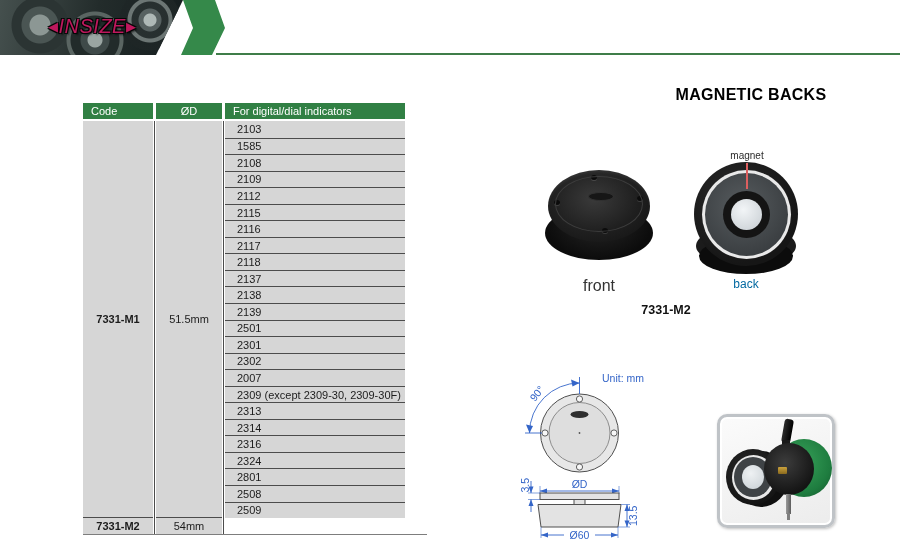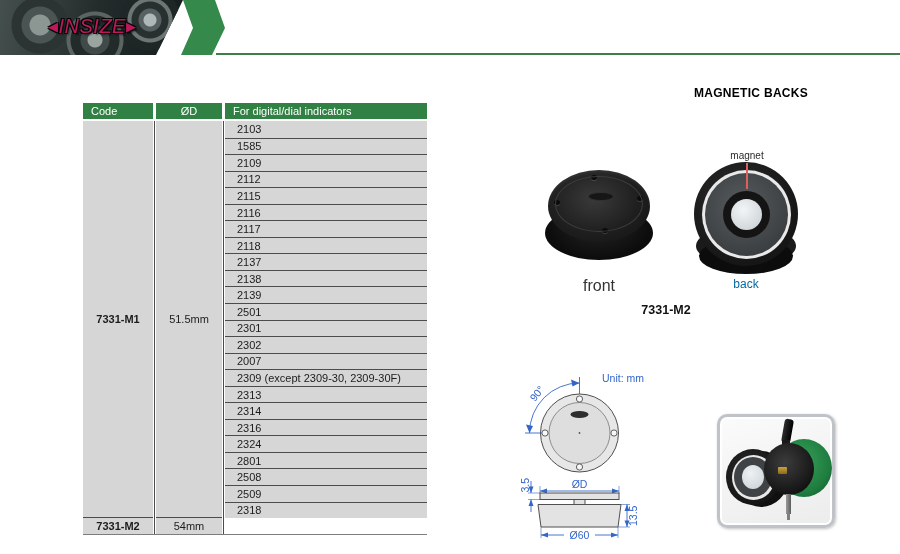--- a/index.html
+++ b/index.html
@@ -18,27 +18,27 @@
   .logo{position:absolute;left:48px;top:15px;white-space:nowrap;font-style:italic;font-weight:normal;
     color:#be185d;font-size:20px;letter-spacing:.5px;
     text-shadow:1px 1px 0 #060606,-1px 1px 0 #060606,1px -1px 0 #060606,-1px -1px 0 #060606,2px 2px 2px rgba(0,0,0,.6)}
   .logo .arr{font-size:13px;font-style:normal;vertical-align:2px}
   .hdr-chevron{position:absolute;left:0;top:0;width:240px;height:55px;background:var(--green,#35894A);
     clip-path:polygon(183px 0,215px 0,225px 28px,212px 55px,181px 55px,193px 28px)}
   .hdr-line{position:absolute;left:216px;top:53px;width:684px;height:2px;background:var(--line_green,#3F7D49)}
 
   
   .title{position:absolute;left:651px;top:86px;width:200px;text-align:center;
-    font-size:12px;font-weight:bold;color:#000;letter-spacing:.3px}
+    font-size:16px;font-weight:bold;color:#000;letter-spacing:.3px}
 
   
   .tbl{position:absolute;left:83px;top:103px;width:344px;font-size:11px}
   .thead{display:flex;height:16px;margin-bottom:2px}
   .th{background:var(--table_header_green,#318044);color:#fff;font-weight:normal;display:flex;align-items:center}
-  .c1{width:70px}.c2{width:66px}.c3{width:202px}
+  .c1{width:70px}.c2{width:66px}.c3{width:180px}
   .th.c1{padding-left:8px}.th.c2{justify-content:center}.th.c3{padding-left:8px}
   .hgap{width:3px;background:#fff}
   .tbody{display:flex;height:414px;border-bottom:1px solid #7d7d7d}
   .vgap{width:3px;background:linear-gradient(to right,#fff 0 1px,#4c4c4c 1px 2px,#fff 2px 3px)}
   .col{display:flex;flex-direction:column}
   .cell{background:var(--cell_gray,#D6D6D6);display:flex;align-items:center;justify-content:center}
   .cell.big{height:397.4px}
   .cell.small{height:16.6px;border-top:1px solid #4c4c4c}
   .bold{font-weight:bold}
   .ind-row{height:16.56px;background:var(--cell_gray,#D6D6D6);border-top:1px solid #4c4c4c;
@@ -133,20 +133,21 @@
     </div>
     <div class="vgap"></div>
     <div class="col c2">
       <div class="cell big">51.5mm</div>
       <div class="cell small">54mm</div>
     </div>
     <div class="vgap"></div>
     <div class="col c3">
         <div class="ind-row">2103</div>
         <div class="ind-row">1585</div>
+        <div class="ind-row">2108</div>
         <div class="ind-row">2109</div>
         <div class="ind-row">2112</div>
         <div class="ind-row">2115</div>
         <div class="ind-row">2116</div>
         <div class="ind-row">2117</div>
         <div class="ind-row">2118</div>
         <div class="ind-row">2137</div>
         <div class="ind-row">2138</div>
         <div class="ind-row">2139</div>
         <div class="ind-row">2501</div>
@@ -154,21 +155,20 @@
         <div class="ind-row">2302</div>
         <div class="ind-row">2007</div>
         <div class="ind-row">2309 (except 2309-30, 2309-30F)</div>
         <div class="ind-row">2313</div>
         <div class="ind-row">2314</div>
         <div class="ind-row">2316</div>
         <div class="ind-row">2324</div>
         <div class="ind-row">2801</div>
         <div class="ind-row">2508</div>
         <div class="ind-row">2509</div>
-        <div class="ind-row">2318</div>
       </div>
   </div>
 </div>
 
 <div class="front-wrap">
   <div class="front-base"></div>
   <div class="front-top">
     <div class="fh" style="left:43px;top:5px"></div>
     <div class="fh" style="left:6px;top:30px"></div>
     <div class="fh" style="left:89px;top:26px"></div>

